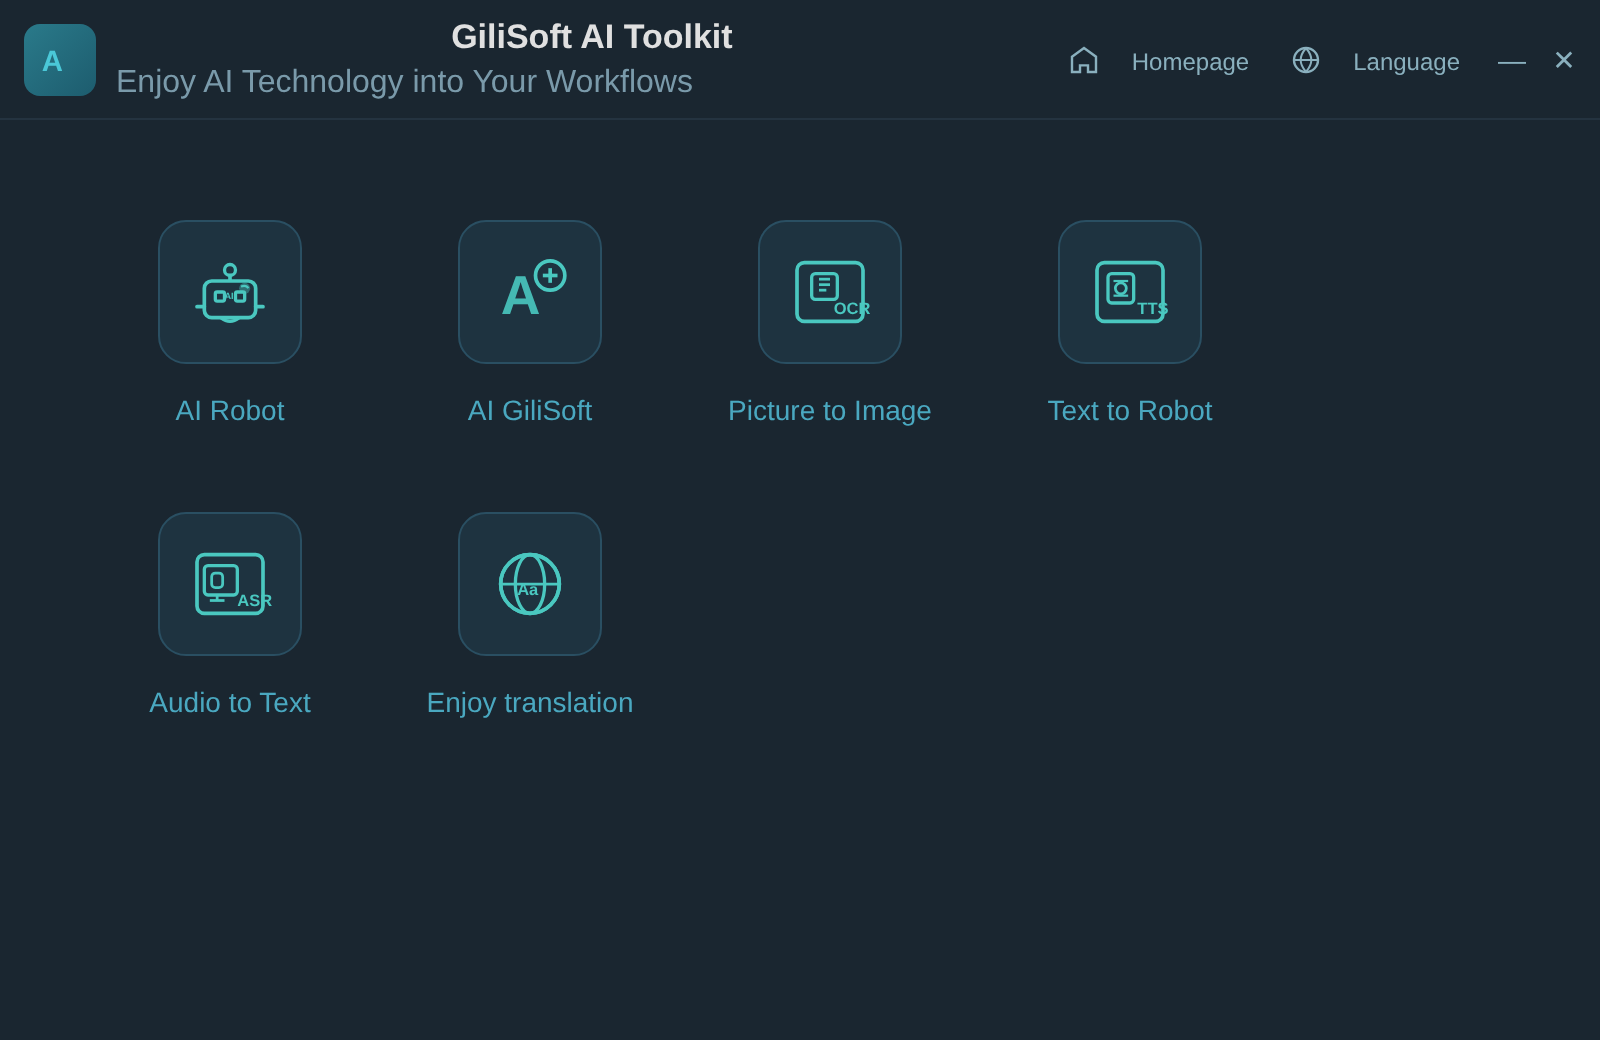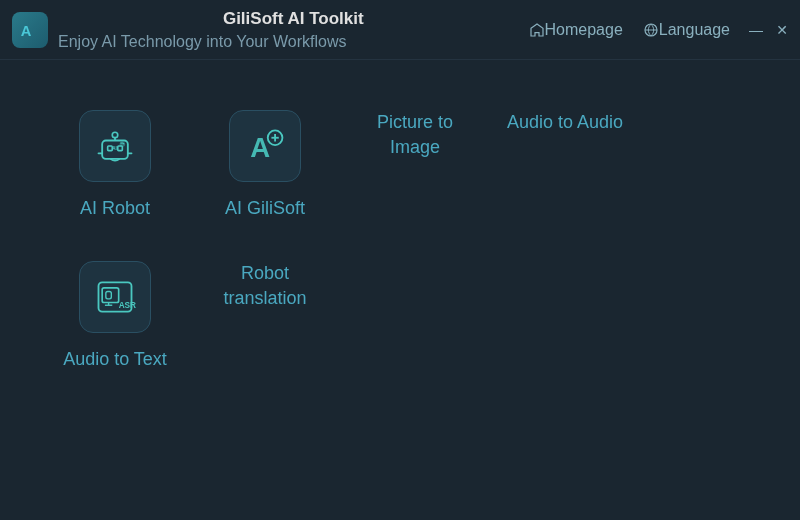--- a/index.html
+++ b/index.html
@@ -60,24 +60,24 @@
 
     .titlebar-nav {
       display: flex;
       align-items: center;
       gap: 20px;
       margin-right: 20px;
     }
 
     .titlebar-nav-item {
       display: flex;
-      align-items: center;
-      gap: 0;
+      align-items: flex-end;
+      gap: 16px;
       color: #8ab0be;
-      font-size: 16px;
+      font-size: 12px;
       cursor: pointer;
     }
 
     .window-controls {
       display: flex;
       align-items: center;
       gap: 14px;
     }
 
     .win-btn {
@@ -125,23 +125,23 @@
       justify-content: center;
       margin-bottom: 14px;
     }
 
     .tool-icon svg {
       width: 44px;
       height: 44px;
     }
 
     .tool-label {
-      font-size: 18px;
+      font-size: 14px;
       color: #4aa8c0;
-      text-align: center;
+      text-align: right;
       line-height: 1.4;
     }
   </style>
 </head>
 <body>
 
 <div class="titlebar">
   <div class="titlebar-logo">
     <svg viewBox="0 0 24 24" fill="none">
       <text x="2" y="18" font-size="16" font-weight="bold" fill="#4ac8d8">A</text>
@@ -198,35 +198,64 @@
           <svg viewBox="0 0 48 48" width="44" height="44" fill="none">
       <text x="8" y="36" font-size="30" font-weight="bold" fill="#4ac8c0" opacity="0.9">A</text>
       <circle cx="35" cy="15" r="8" stroke="#4ac8c0" stroke-width="2"></circle>
       <line x1="35" y1="11" x2="35" y2="19" stroke="#4ac8c0" stroke-width="2"></line>
       <line x1="31" y1="15" x2="39" y2="15" stroke="#4ac8c0" stroke-width="2"></line>
     </svg>
         </div>
         <div class="tool-label">AI GiliSoft</div>
       </div>
       <div class="tool-item">
+        <div class="tool-icon">
+          <svg viewBox="0 0 48 48" width="44" height="44" fill="none">
+      <rect x="6" y="8" width="36" height="32" rx="4" stroke="#4ac8c0" stroke-width="2"></rect>
+      <rect x="14" y="14" width="14" height="14" rx="2" stroke="#4ac8c0" stroke-width="1.8"></rect>
+      <line x1="18" y1="17" x2="24" y2="17" stroke="#4ac8c0" stroke-width="1.5"></line>
+      <line x1="18" y1="20" x2="24" y2="20" stroke="#4ac8c0" stroke-width="1.5"></line>
+      <line x1="18" y1="23" x2="22" y2="23" stroke="#4ac8c0" stroke-width="1.5"></line>
+      <text x="26" y="36" font-size="9" font-weight="bold" fill="#4ac8c0">OCR</text>
+    </svg>
+        </div>
         <div class="tool-label">Picture to Image</div>
       </div>
       <div class="tool-item">
-        <div class="tool-label">Audio to Audio</div>
+        <div class="tool-icon">
+          <svg viewBox="0 0 48 48" width="44" height="44" fill="none">
+      <rect x="6" y="8" width="36" height="32" rx="4" stroke="#4ac8c0" stroke-width="2"></rect>
+      <rect x="12" y="14" width="14" height="16" rx="2" stroke="#4ac8c0" stroke-width="1.8"></rect>
+      <circle cx="19" cy="22" r="3" stroke="#4ac8c0" stroke-width="1.5"></circle>
+      <line x1="15" y1="18" x2="23" y2="18" stroke="#4ac8c0" stroke-width="1.2"></line>
+      <line x1="15" y1="26" x2="23" y2="26" stroke="#4ac8c0" stroke-width="1.2"></line>
+      <text x="28" y="36" font-size="9" font-weight="bold" fill="#4ac8c0">TTS</text>
+    </svg>
+        </div>
+        <div class="tool-label">Text to Robot</div>
       </div>
       <div class="tool-item">
         <div class="tool-icon">
           <svg viewBox="0 0 48 48" width="44" height="44" fill="none">
       <rect x="6" y="8" width="36" height="32" rx="4" stroke="#4ac8c0" stroke-width="2"></rect>
       <rect x="10" y="14" width="18" height="16" rx="2" stroke="#4ac8c0" stroke-width="1.8"></rect>
       <rect x="14" y="18" width="6" height="8" rx="2" stroke="#4ac8c0" stroke-width="1.5"></rect>
       <line x1="17" y1="30" x2="17" y2="33" stroke="#4ac8c0" stroke-width="1.5"></line>
       <line x1="13" y1="33" x2="21" y2="33" stroke="#4ac8c0" stroke-width="1.5"></line>
       <text x="28" y="36" font-size="9" font-weight="bold" fill="#4ac8c0">ASR</text>
     </svg>
         </div>
         <div class="tool-label">Audio to Text</div>
       </div>
       <div class="tool-item">
-        <div class="tool-label">Robot translation</div>
+        <div class="tool-icon">
+          <svg viewBox="0 0 48 48" width="44" height="44" fill="none">
+      <circle cx="24" cy="24" r="16" stroke="#4ac8c0" stroke-width="2"></circle>
+      <circle cx="24" cy="24" r="16" stroke="#4ac8c0" stroke-width="2"></circle>
+      <ellipse cx="24" cy="24" rx="8" ry="16" stroke="#4ac8c0" stroke-width="1.8"></ellipse>
+      <line x1="8" y1="24" x2="40" y2="24" stroke="#4ac8c0" stroke-width="1.5"></line>
+      <text x="17" y="30" font-size="9" font-weight="bold" fill="#4ac8c0">Aa</text>
+    </svg>
+        </div>
+        <div class="tool-label">Enjoy translation</div>
       </div>
     </div>
 </div>
 
 </body></html>

